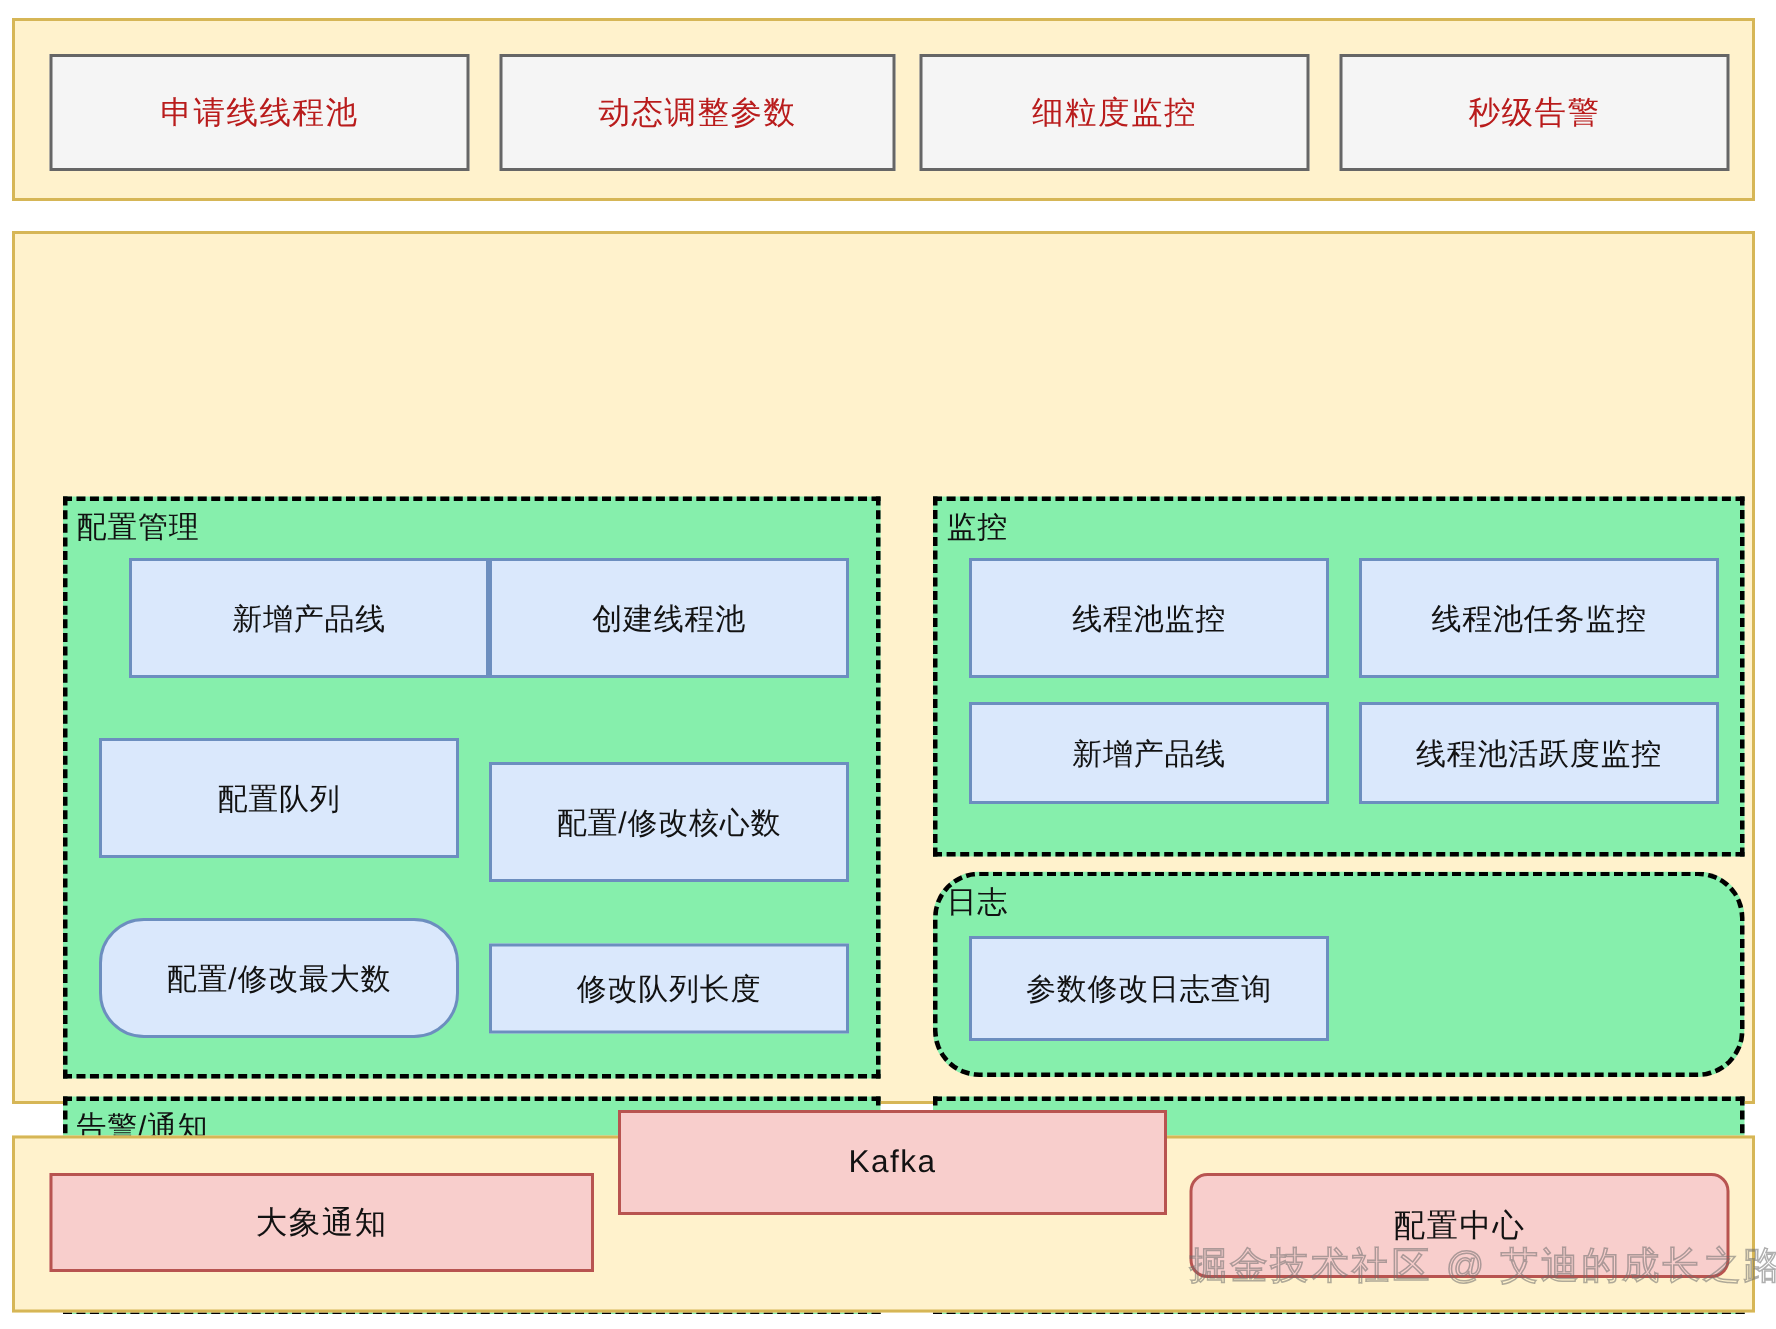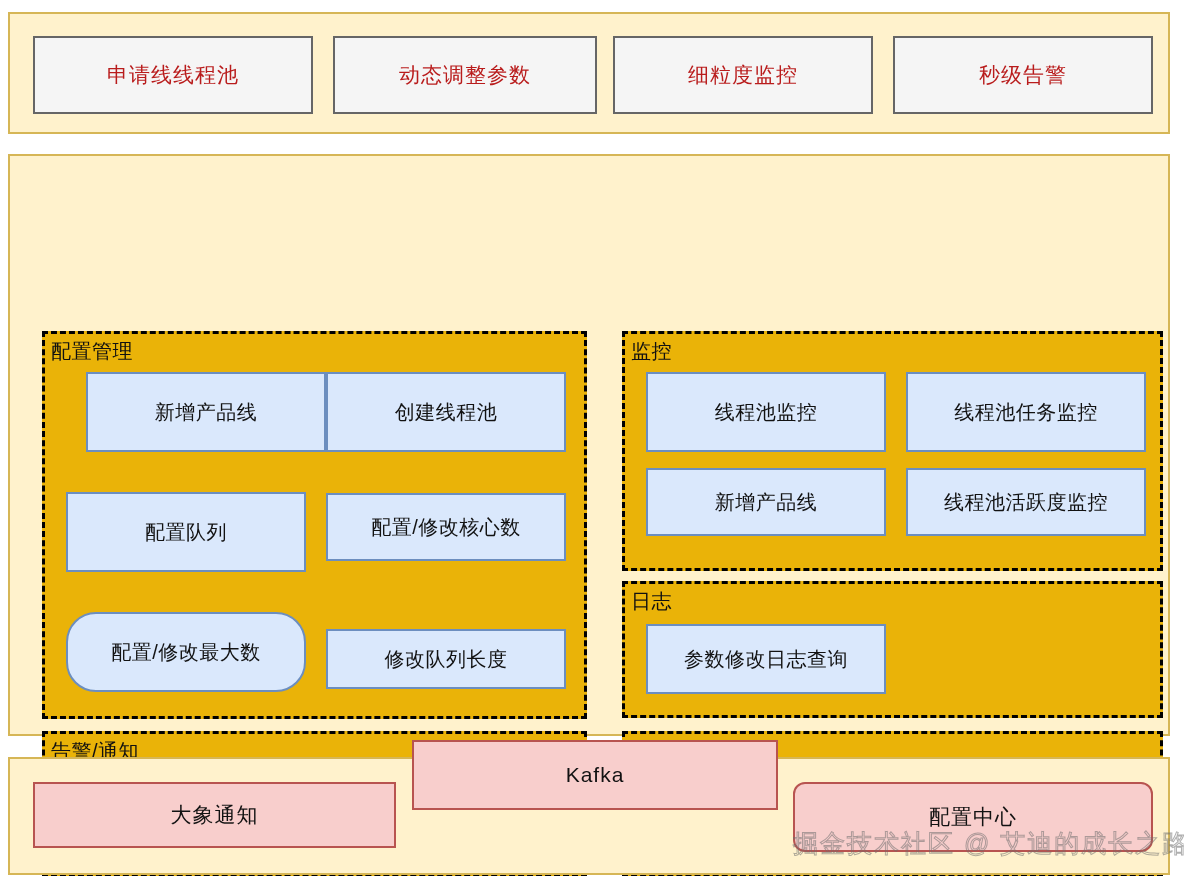--- a/index.html
+++ b/index.html
@@ -47,29 +47,29 @@
     letter-spacing: 1px;
   }
   #cap-0 { left: 33px;  top: 36px; width: 280px; height: 78px; }
   #cap-1 { left: 333px; top: 36px; width: 264px; height: 78px; }
   #cap-2 { left: 613px; top: 36px; width: 260px; height: 78px; }
   #cap-3 { left: 893px; top: 36px; width: 260px; height: 78px; }
 
   
   .dashed-panel {
     position: absolute;
-    background: #eab308;
+    background: #86efac;
     border: 3px dashed #000000;
     box-sizing: border-box;
     text-align: center;
   }
   #grp-config  { left: 32px;  top: 175px; width: 545px; height: 388px; }
   #grp-alert   { left: 32px;  top: 575px; width: 545px; height: 145px; }
   #grp-monitor { left: 612px; top: 175px; width: 541px; height: 240px; }
-  #grp-log     { left: 612px; top: 425px; width: 541px; height: 137px; }
+  #grp-log     { left: 612px; top: 425px; width: 541px; height: 137px; border-radius: 31px; }
   #grp-perm    { left: 612px; top: 575px; width: 541px; height: 145px; }
 
   .group-title {
     position: absolute;
     left: 6px;
     top: 4px;
     font-size: 20px;
     color: #111111;
     letter-spacing: 0.5px;
     white-space: nowrap;
@@ -87,21 +87,21 @@
     font-size: 20px;
     color: #121212;
     letter-spacing: 0.5px;
     white-space: nowrap;
   }
 
   
   #cfg-0 { left: 21px;  top: 38px;  width: 240px; height: 80px; margin-left: 20px; }
   #cfg-1 { left: 281px; top: 38px;  width: 240px; height: 80px; }
   #cfg-2 { left: 21px;  top: 158px; width: 240px; height: 80px; }
-  #cfg-3 { left: 281px; top: 159px; width: 240px; height: 68px; }
+  #cfg-3 { left: 281px; top: 174px; width: 240px; height: 80px; }
   #cfg-4 { left: 21px;  top: 278px; width: 240px; height: 80px; border-radius: 30px; }
   #cfg-5 { left: 281px; top: 278px; width: 240px; height: 60px; margin-top: 17px; }
 
   
   #alr-0 { left: 21px;  top: 44px; width: 240px; height: 80px; }
   #alr-1 { left: 281px; top: 44px; width: 240px; height: 80px; }
 
   
   #mon-0 { left: 21px;  top: 38px;  width: 240px; height: 80px; }
   #mon-1 { left: 281px; top: 38px;  width: 240px; height: 80px; }

